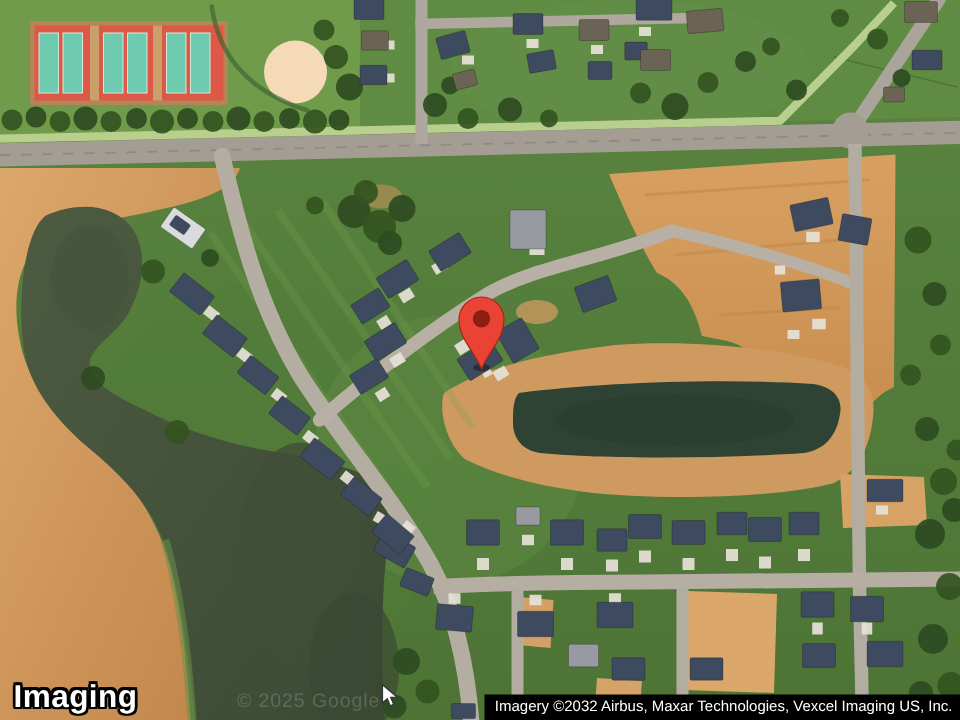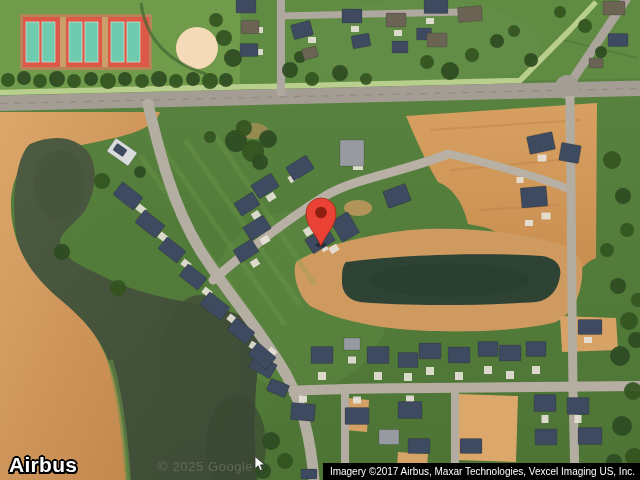--- a/index.html
+++ b/index.html
@@ -296,20 +296,20 @@
       </g>
 
     <g id="pin">
       <ellipse cx="321" cy="245" rx="5.5" ry="2.5" fill="rgba(0,0,0,.35)"></ellipse>
       <path id="pin-body" d="M321,246 C315,232 306,226 306,213 a15,15 0 1 1 30,0 c0,13 -9,19 -15,33 Z" stroke="#A52714" stroke-width=".8" fill="#EA4335"></path>
       <circle id="pin-hole" cx="321" cy="212.5" r="5.8" fill="#8E1D12"></circle>
     </g>
   </svg>
 
   <div class="watermark">© 2025 Google</div>
-  <div class="google-logo">Airbus</div>
-  <div class="attribution">Imagery ©2017 Airbus, Maxar Technologies, Vexcel Imaging US, Inc.</div>
+  <div class="google-logo">Imaging</div>
+  <div class="attribution">Imagery ©2032 Airbus, Maxar Technologies, Vexcel Imaging US, Inc.</div>
   <div class="cursor">
     <svg width="14" height="16" viewBox="0 0 14 16">
       <polygon points="1,0.5 1,12.5 4.2,9.8 6.2,14.5 8.4,13.5 6.4,8.9 10.6,8.7" fill="#fff" stroke="#333" stroke-width=".8"></polygon>
     </svg>
   </div>
 </div>
 
 </body></html>

